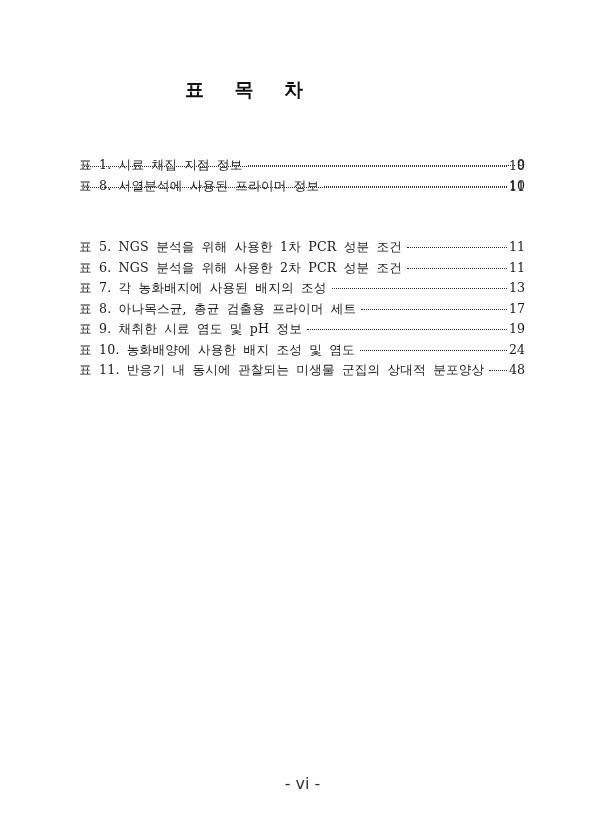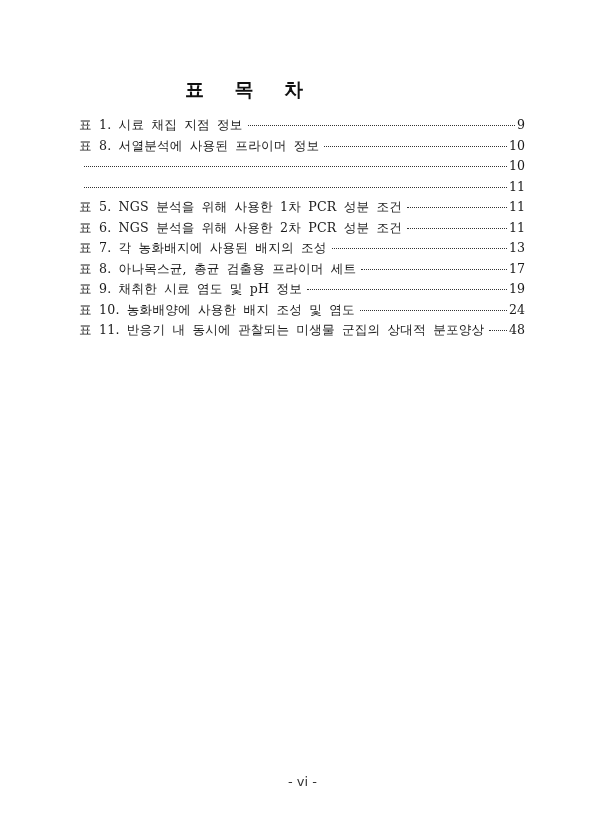--- a/index.html
+++ b/index.html
@@ -41,41 +41,42 @@
       align-items: baseline;
       height: 20.5px;
       font-size: 12.6px;
       line-height: 20.5px;
       white-space: nowrap;
     }
     .toc-label {
       flex: 0 0 auto;
       word-spacing: 3px;
       letter-spacing: 0.2px;
+      margin-top: 40px;
     }
     .toc-leader {
       flex: 1 1 auto;
       margin: 0 2px 0 5px;
       border-bottom: 1.6px dotted #333;
       position: relative;
       top: -3px;
       min-width: 8px;
     }
     .toc-page {
       flex: 0 0 auto;
       text-align: right;
     }
     .page-footer {
       position: absolute;
       top: 774px;
       left: 0;
       width: 605px;
       text-align: center;
       font-family: "DejaVu Sans", "Liberation Sans", sans-serif;
-      font-size: 13px;
+      font-size: 16px;
       color: #333;
     }
   </style>
 </head>
 <body>
 
 <h1 class="page-title">표 목 차</h1>
 
 <ul class="toc">
   <li class="toc-entry">

